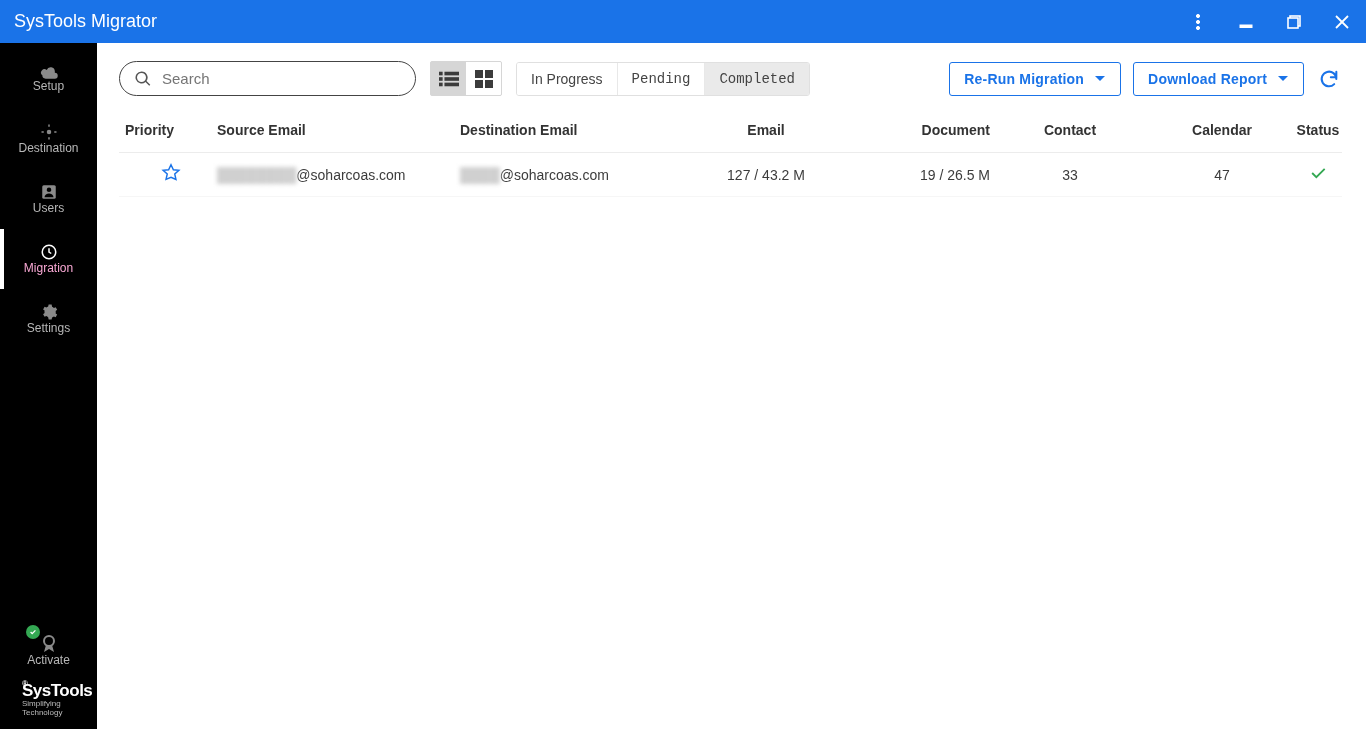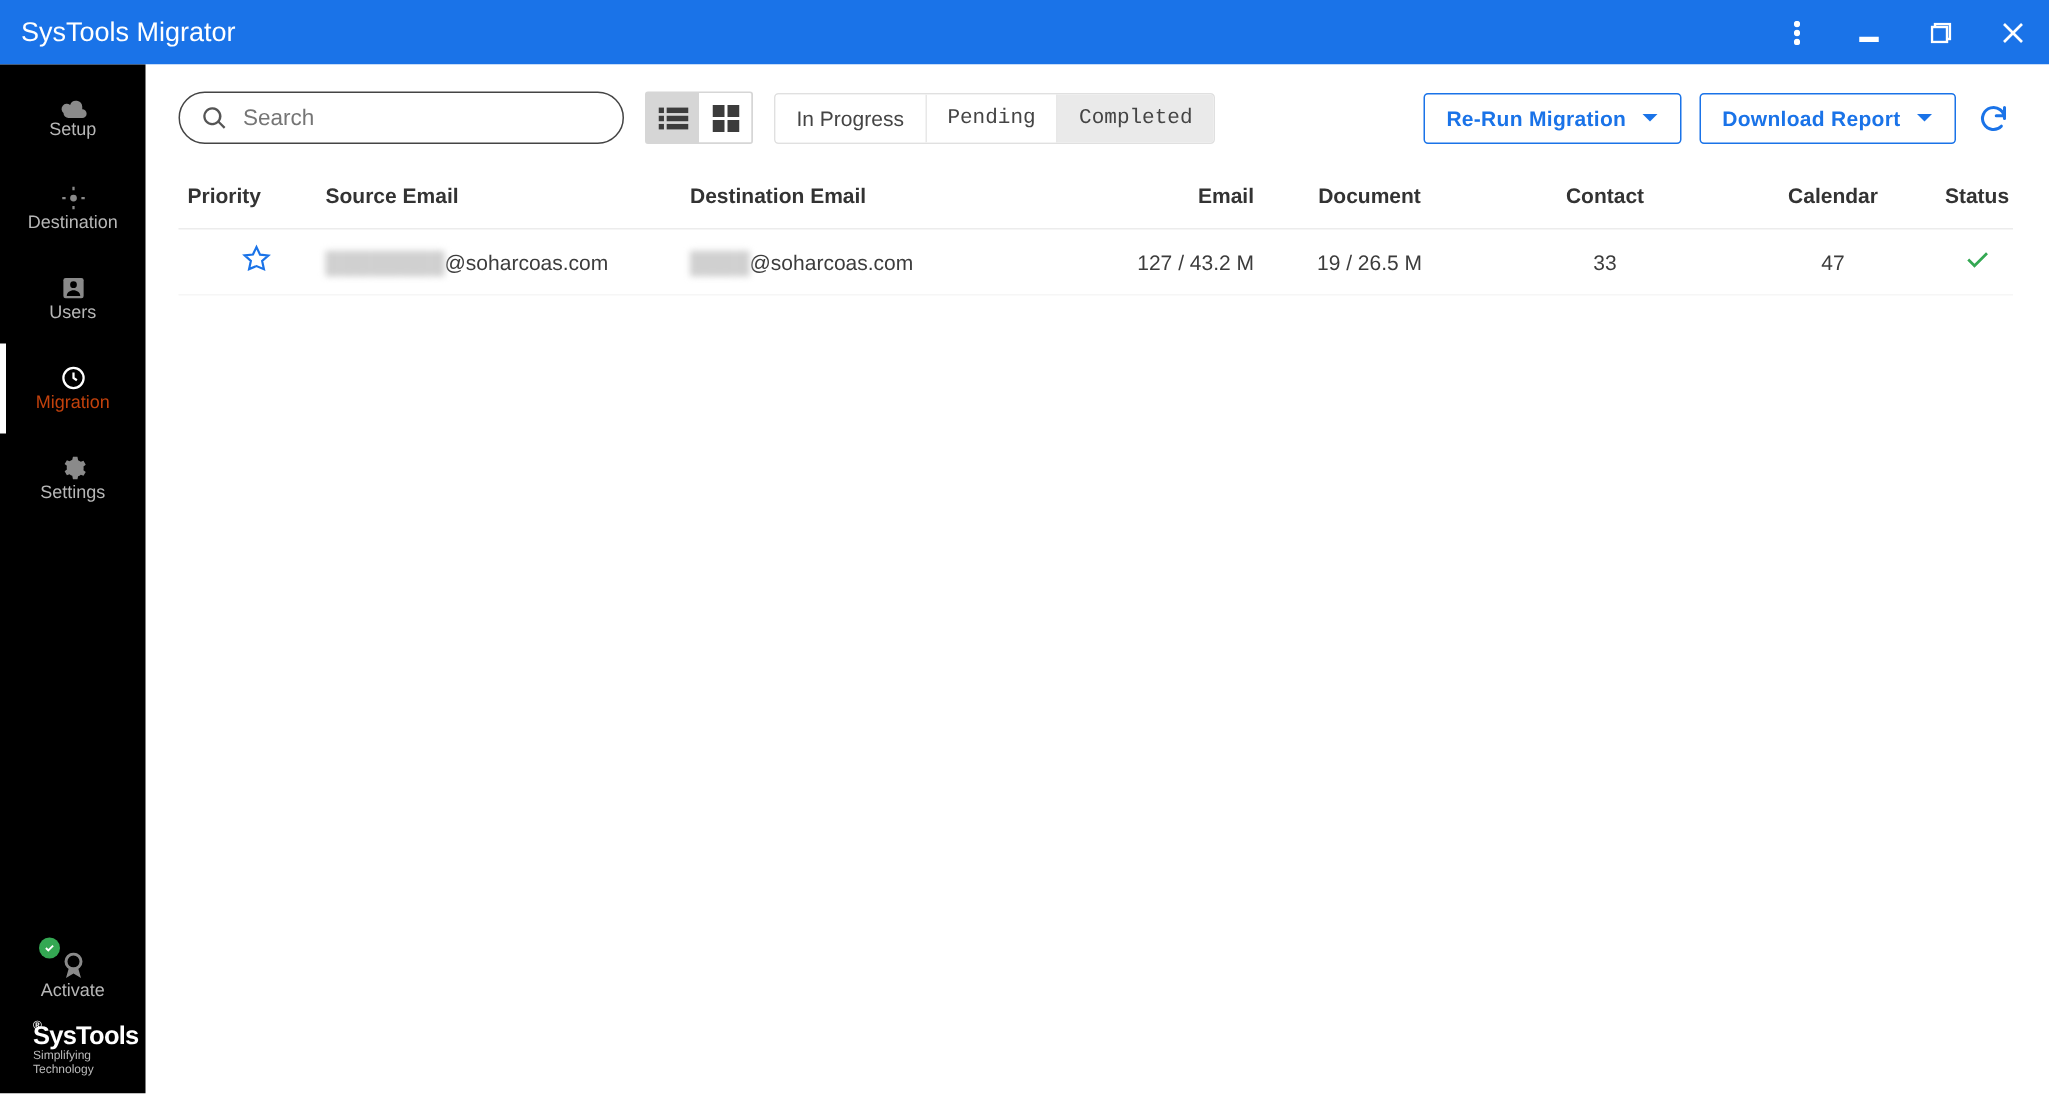--- a/index.html
+++ b/index.html
@@ -13,21 +13,21 @@
 .titlebar-btn svg { fill: #fff; stroke: #fff; }
 
 
 .layout { display: flex; height: calc(729px - 43px); }
 
 
 .sidebar { width: 97px; background: #000; color: #b7b7b7; display: flex; flex-direction: column; justify-content: space-between; position: relative; }
 .sidebar-top { padding-top: 6px; }
 .sidebar-bottom { }
 .nav-item { display: flex; flex-direction: column; align-items: center; justify-content: center; height: 60px; cursor: pointer; position: relative; }
-.nav-item.active { color: #c2410c; }
+.nav-item.active { color: #f9a8d4; }
 .nav-item.active::before { content: ''; position: absolute; left: 0; top: 0; bottom: 0; width: 4px; background: #fff; }
 .nav-item .nav-label { font-size: 12px; margin-top: 0; }
 .nav-item svg { fill: #8a8a8a; }
 .nav-item.active svg { fill: #fff; }
 .activate-badge { position: absolute; width: 14px; height: 14px; background: #34a853; border-radius: 50%; top: 4px; left: 26px; display:flex; align-items:center; justify-content:center; }
 .activate-badge svg { width:8px; height:8px; fill:#fff; }
 .brand { padding: 0 6px 12px 22px; color: #fff; }
 .brand-main { font-weight: 600; font-size: 17px; letter-spacing: -0.5px; position:relative; }
 .brand-main sup { font-size:8px; position:absolute; top:-2px; }
 .brand-sub { font-size: 8px; color: #bbb; margin-top: -2px; }
@@ -56,22 +56,22 @@
 .out-btn svg { fill:#1a73e8; width:12px; height:12px; }
 
 .refresh-btn { cursor:pointer; display:flex; align-items:center; justify-content:center; width:26px; height:26px; }
 .refresh-btn svg { stroke:#1a73e8; fill:none; width:22px; height:22px; }
 
 
 .thead { display:flex; padding: 0 0 14px 0; color:#333; font-weight:600; font-size:14px; border-bottom:1px solid #ececec; }
 .tcell.priority { width: 98px; padding-left: 6px; }
 .tcell.source { width: 243px; }
 .tcell.dest { width: 236px; }
-.tcell.email { width: 140px; text-align:right; }
-.tcell.doc { width: 154px; text-align:center; }
+.tcell.email { width: 140px; text-align:center; }
+.tcell.doc { width: 154px; text-align:right; }
 .tcell.contact { width: 160px; text-align:center; }
 .tcell.calendar { width: 144px; text-align:center; }
 .tcell.status { flex:1; text-align:center; }
 
 .trow { display:flex; align-items:center; height:44px; border-bottom:1px solid #f6f6f6; color:#3c3c3c; font-size:14px; }
 .trow .priority { display:flex; justify-content:center; align-items:center; width:98px; }
 .star-icon svg { width:22px; height:22px; fill:none; stroke:#1a73e8; stroke-width:1.6; }
 .redacted { display:inline-block; background:#efefef; color:#d0d0d0; filter:blur(2px); border-radius:2px; }
 .status-check svg { stroke:#34a853; fill:none; width:20px; height:20px; stroke-width:2.2; }
 </style>

